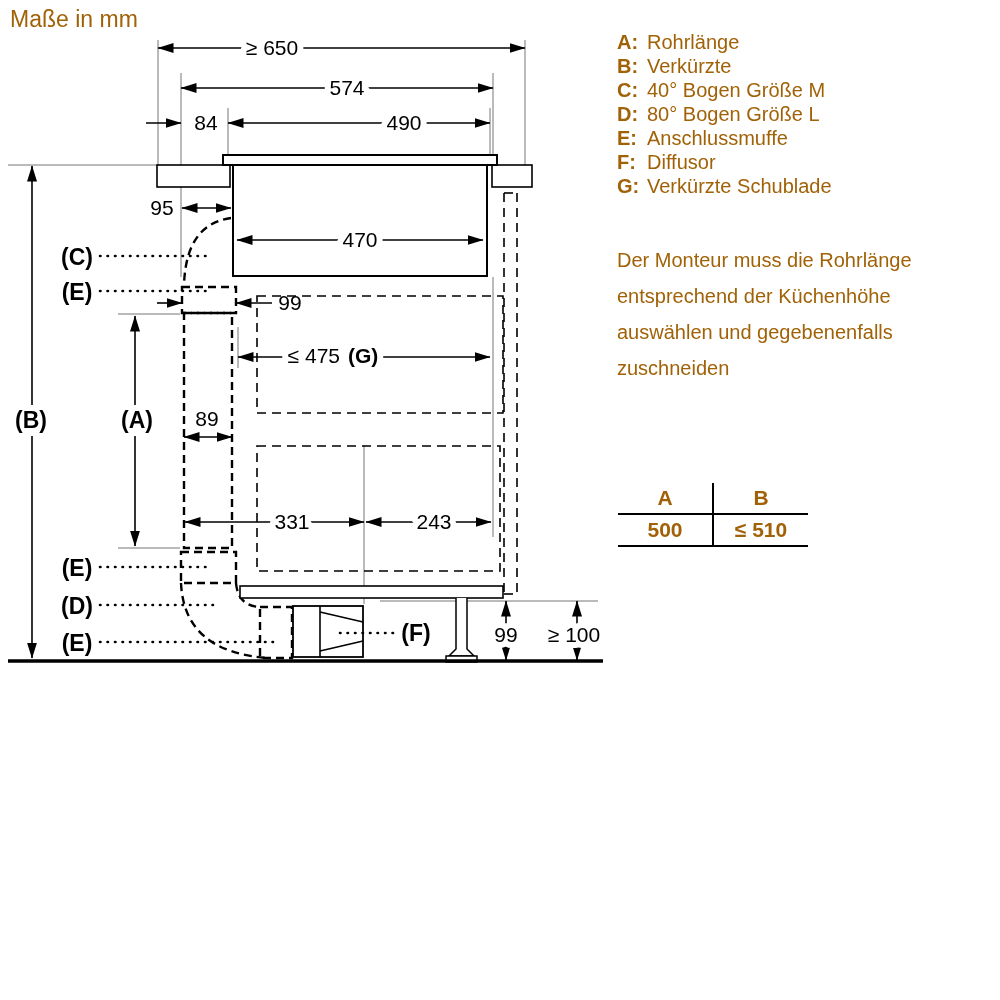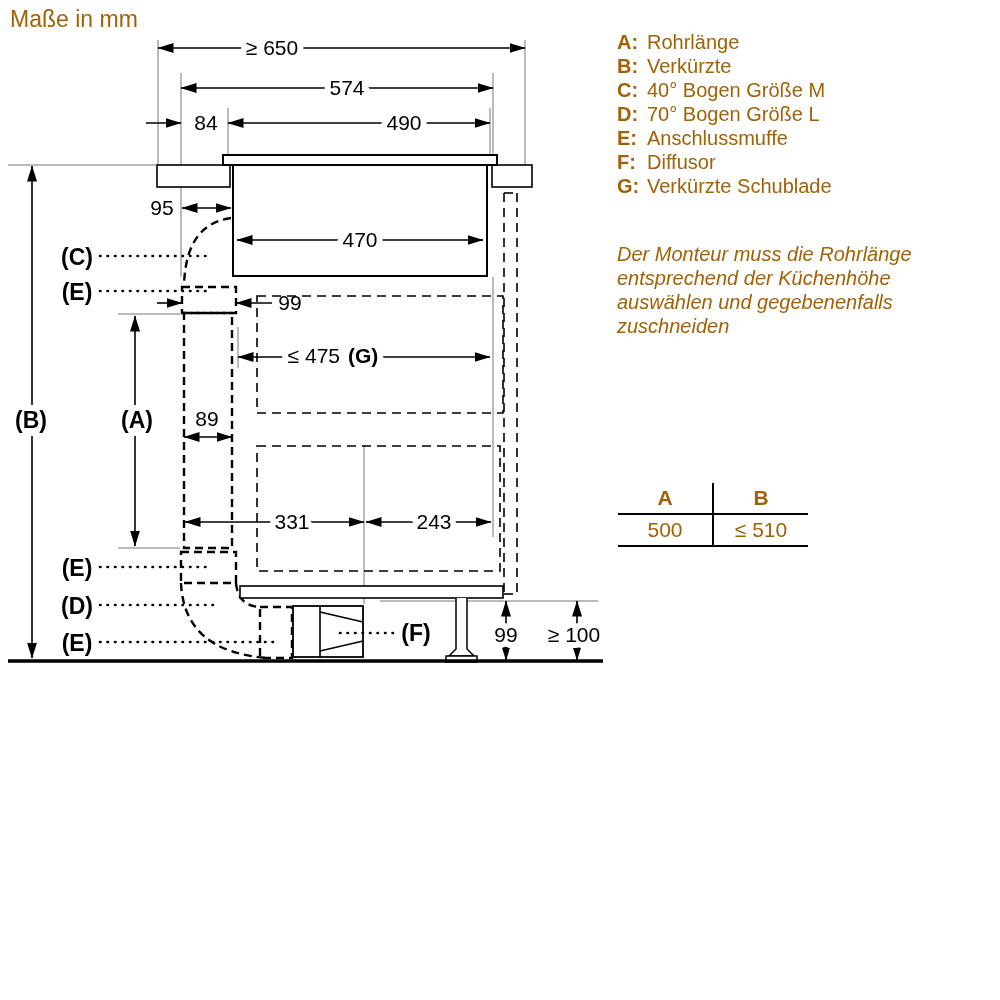--- a/index.html
+++ b/index.html
@@ -3,23 +3,23 @@
 <meta charset="utf-8">
 <style>
   html,body{margin:0;padding:0;background:#fff;}
   #stage{position:relative;width:1000px;height:1000px;background:#ffffff;overflow:hidden;
          font-family:"Liberation Sans",sans-serif;color:#a16207;}
   #diagram-svg{position:absolute;left:0;top:0;}
   .title{position:absolute;left:10px;top:6px;font-size:23px;}
   .legend{position:absolute;left:617px;top:30px;font-size:20px;line-height:24px;}
   .lg-row{display:flex;}
   .lg-key{font-weight:bold;width:30px;flex:0 0 30px;}
-  .note{position:absolute;left:617px;top:242px;width:310px;font-size:20px;line-height:24px;font-style:italic;}
+  .note{position:absolute;left:617px;top:242px;width:310px;font-size:20px;line-height:36px;}
   .spec-table{position:absolute;left:618px;top:483px;border-collapse:collapse;}
-  .spec-table th,.spec-table td{width:94px;text-align:center;font-size:21px;padding:3px 0;font-weight:normal;}
+  .spec-table th,.spec-table td{width:94px;text-align:center;font-size:21px;padding:3px 0;font-weight:bold;}
   .spec-table th{font-weight:bold;}
   .spec-table th:first-child,.spec-table td:first-child{border-right:2px solid #000;}
   .spec-table tr.hdr th{border-bottom:2px solid #000;}
   .spec-table tr.r1 td{border-bottom:2px solid #000;}
   
   .ext{stroke:#777;stroke-width:1;}
   .dim{stroke:#000;stroke-width:1.6;}
   .solid{stroke:#000;fill:#fff;}
   .dimtxt{font-size:21px;fill:#000;}
   .halo{stroke:#fff;stroke-width:12px;paint-order:stroke;stroke-linejoin:round;}
@@ -173,21 +173,21 @@
     <div class="lg-row">
         <span class="lg-key">B:</span>
         <span>Verkürzte</span>
       </div>
     <div class="lg-row">
         <span class="lg-key">C:</span>
         <span>40° Bogen Größe M</span>
       </div>
     <div class="lg-row">
         <span class="lg-key">D:</span>
-        <span>70° Bogen Größe L</span>
+        <span>80° Bogen Größe L</span>
       </div>
     <div class="lg-row">
         <span class="lg-key">E:</span>
         <span>Anschlussmuffe</span>
       </div>
     <div class="lg-row">
         <span class="lg-key">F:</span>
         <span>Diffusor</span>
       </div>
     <div class="lg-row">

